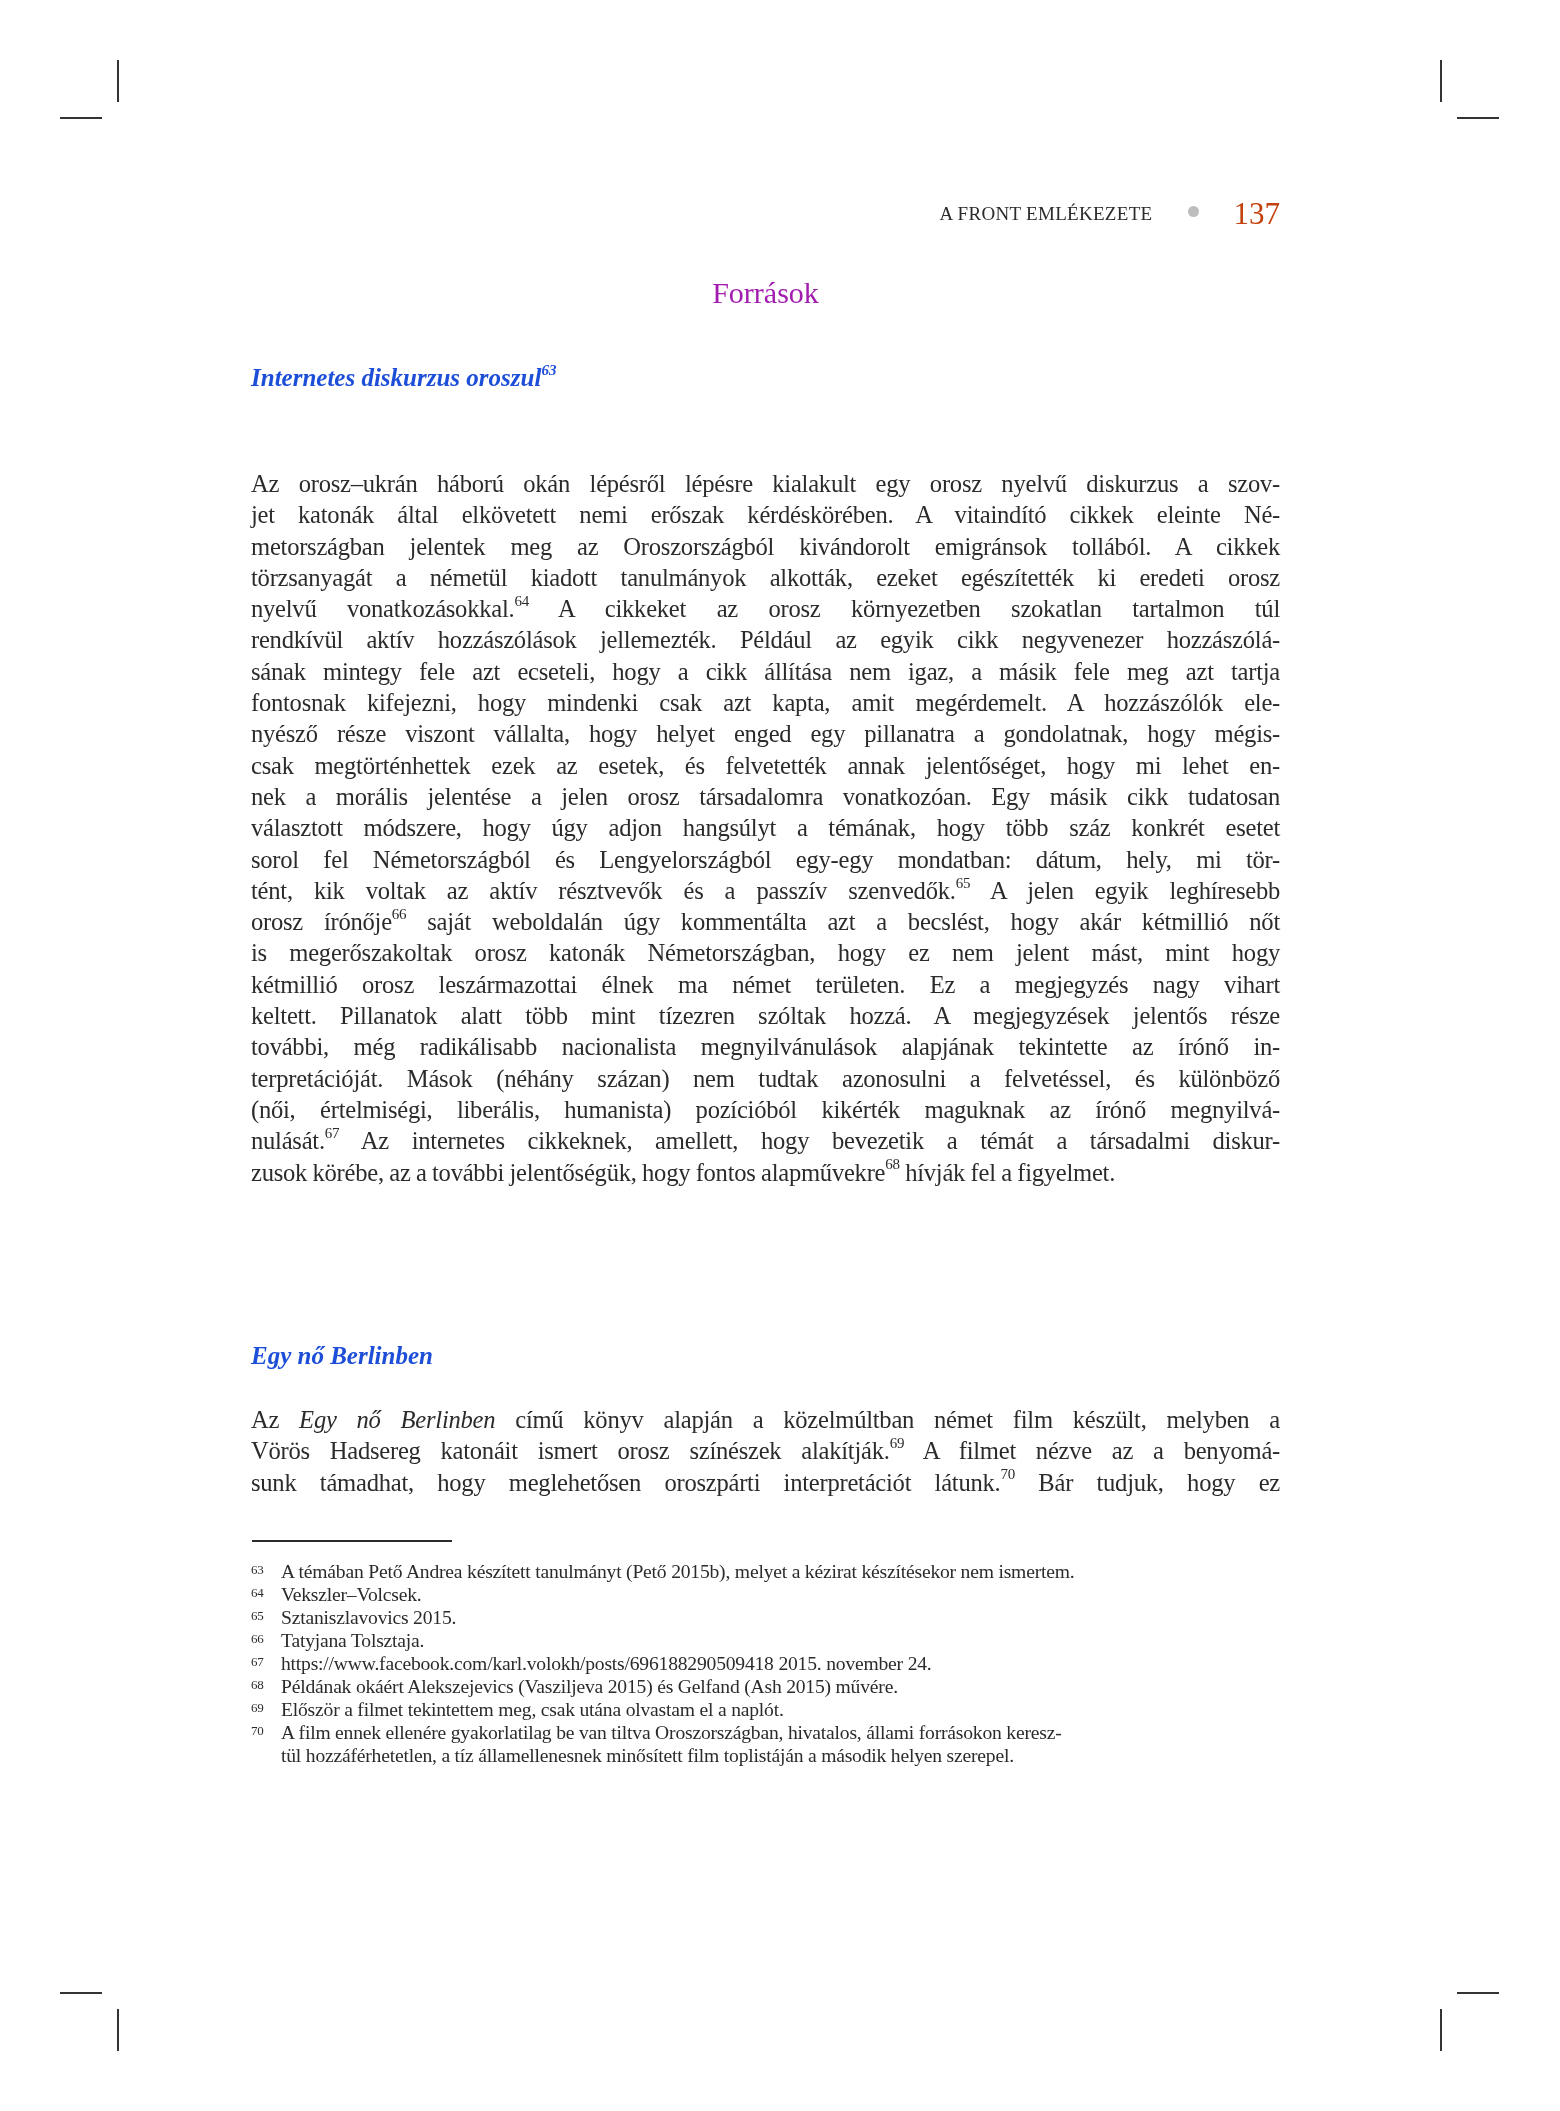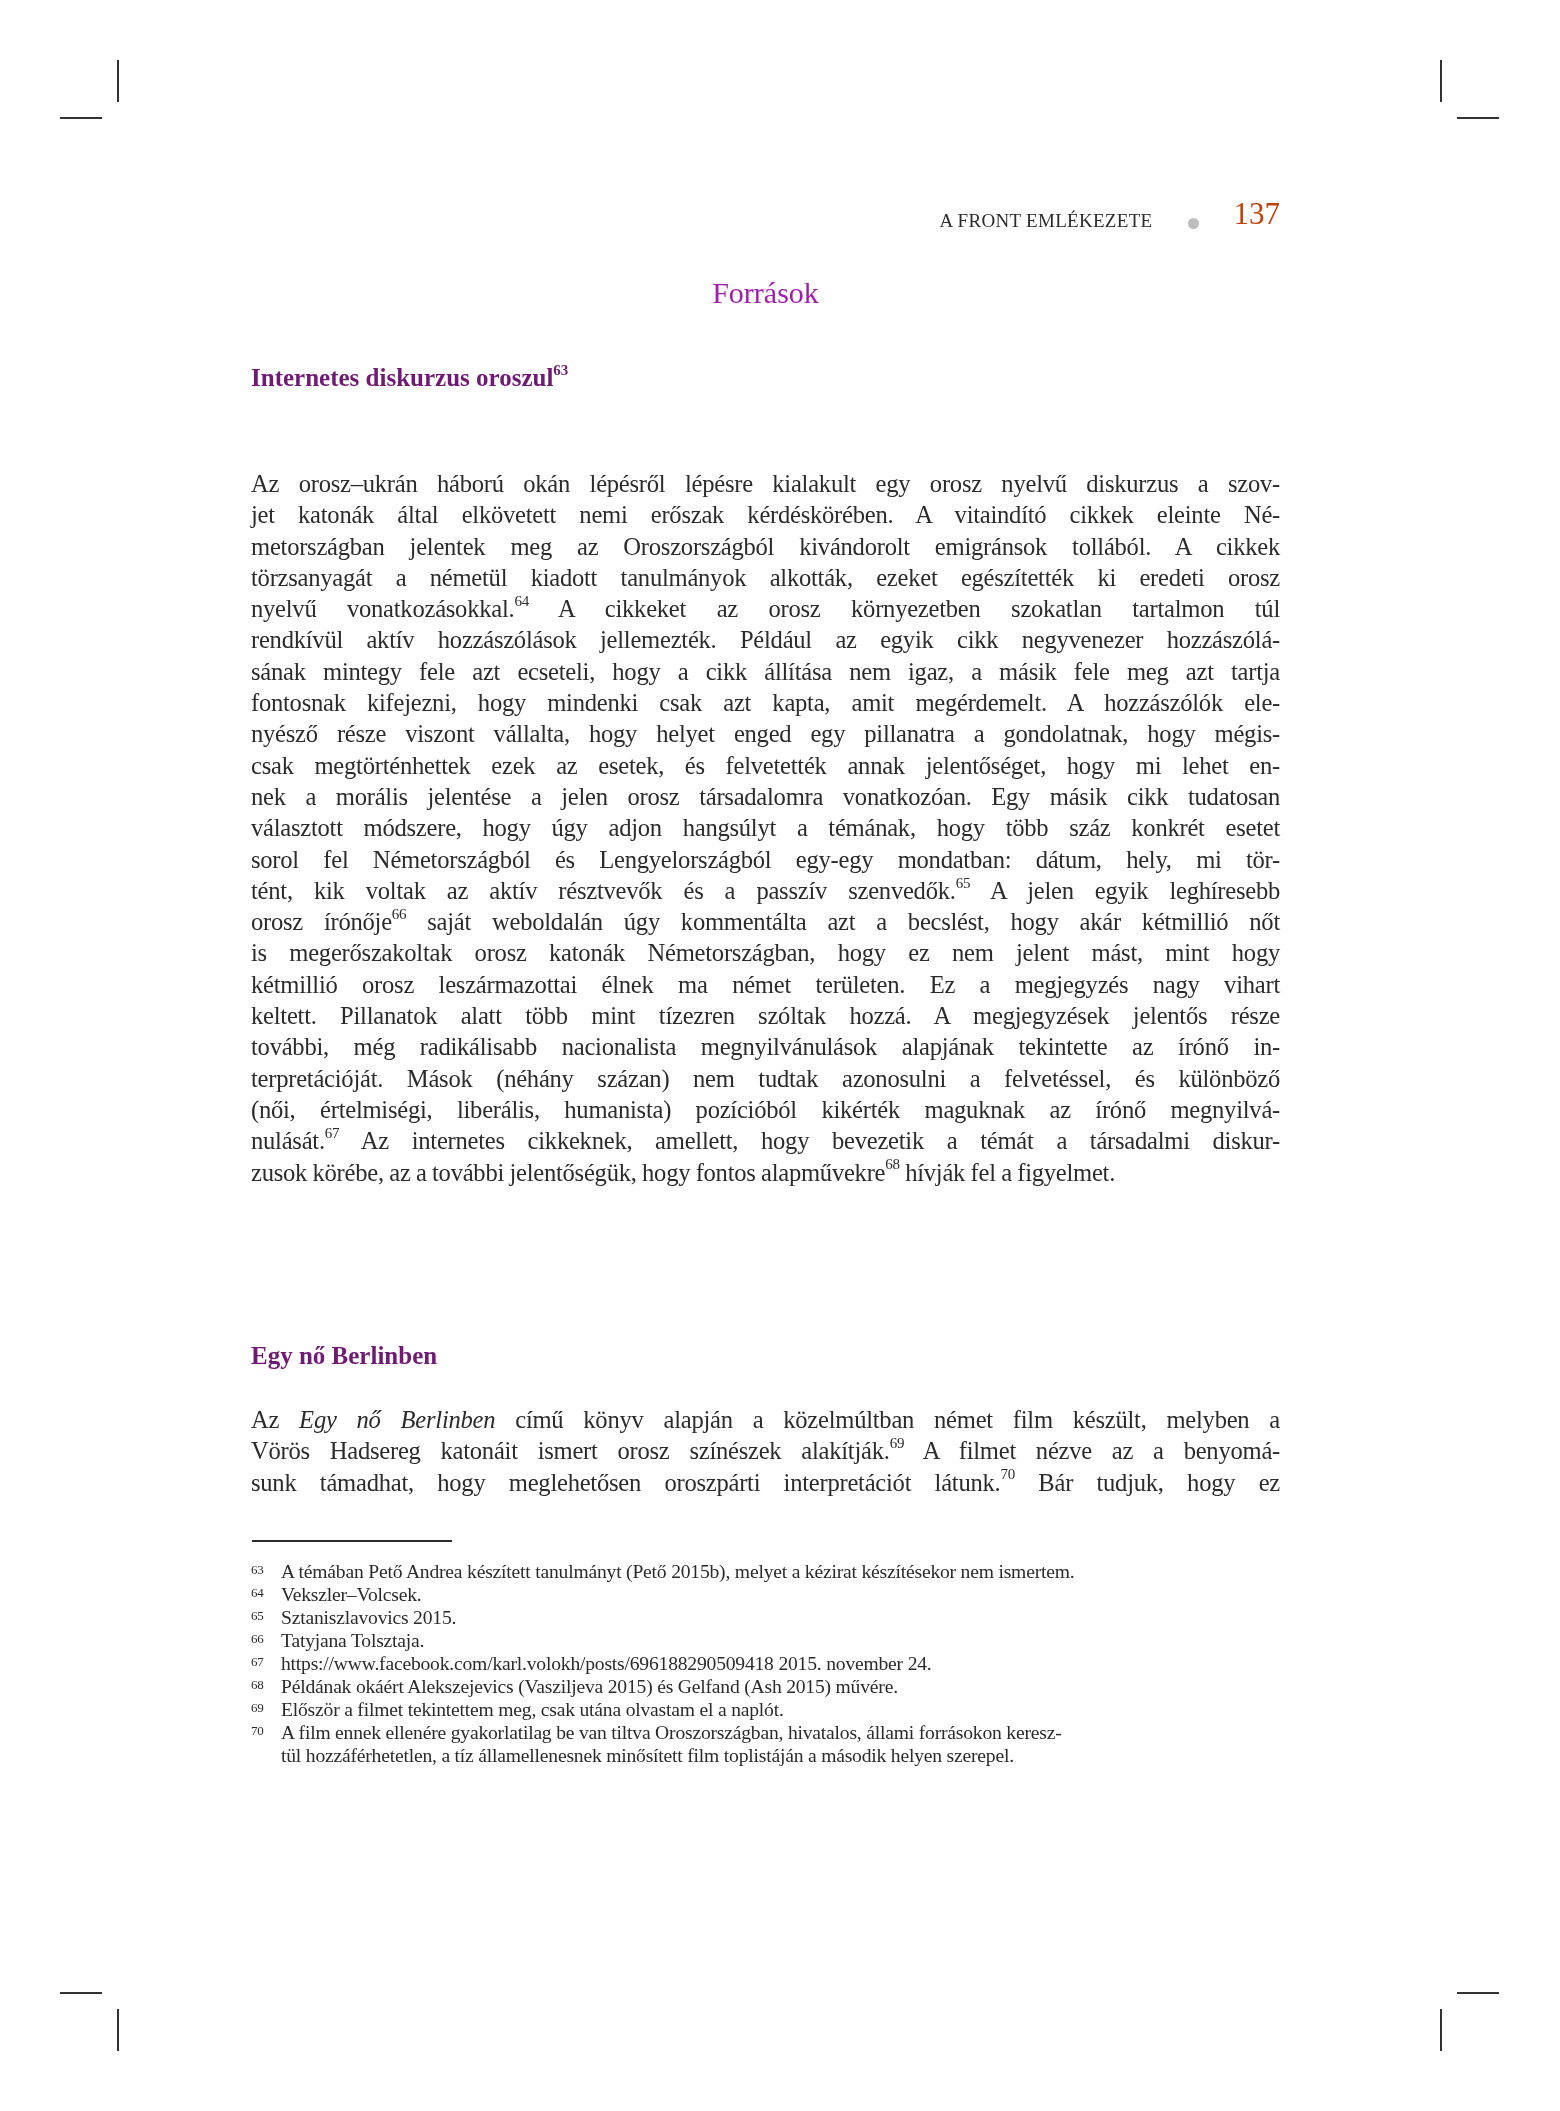--- a/index.html
+++ b/index.html
@@ -20,21 +20,21 @@
       background: #333;
     }
     .crop.v { width: 2px; height: 42px; }
     .crop.h { width: 42px; height: 2px; }
 
     .running-head {
       position: absolute;
       right: 280px;
       top: 196px;
       display: flex;
-      align-items: flex-end;
+      align-items: center;
       gap: 35px;
     }
     .running-title {
       font-size: 19px;
       letter-spacing: 0.3px;
       color: #2b2b2b;
     }
     .running-dot {
       width: 11px;
       height: 11px;
@@ -60,23 +60,24 @@
       margin: 0;
       color: #a21caf;
     }
 
     .column {
       position: absolute;
       left: 251px;
       width: 1029px;
     }
     .subhead {
+      font-style: italic;
       font-size: 25px;
       margin: 0;
-      color: #701a75;
+      color: #1d4ed8;
     }
     .body-text {
       font-size: 24.6px;
       line-height: 31.3px;
       text-align: justify;
       hyphens: manual;
       margin: 0;
       letter-spacing: -0.25px;
       word-spacing: -0.5px;
     }

